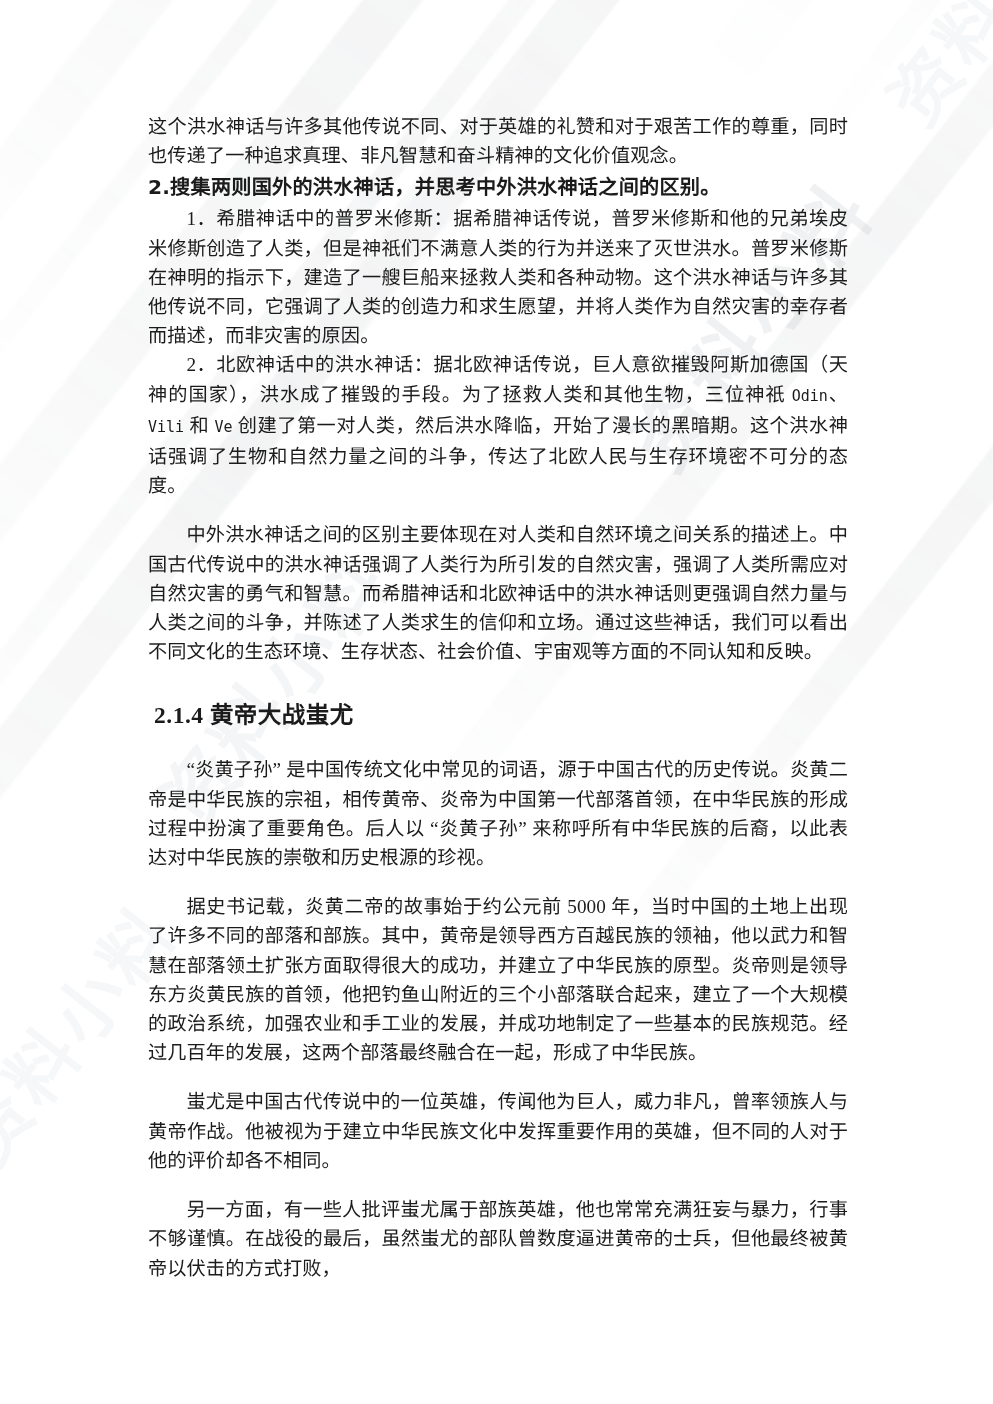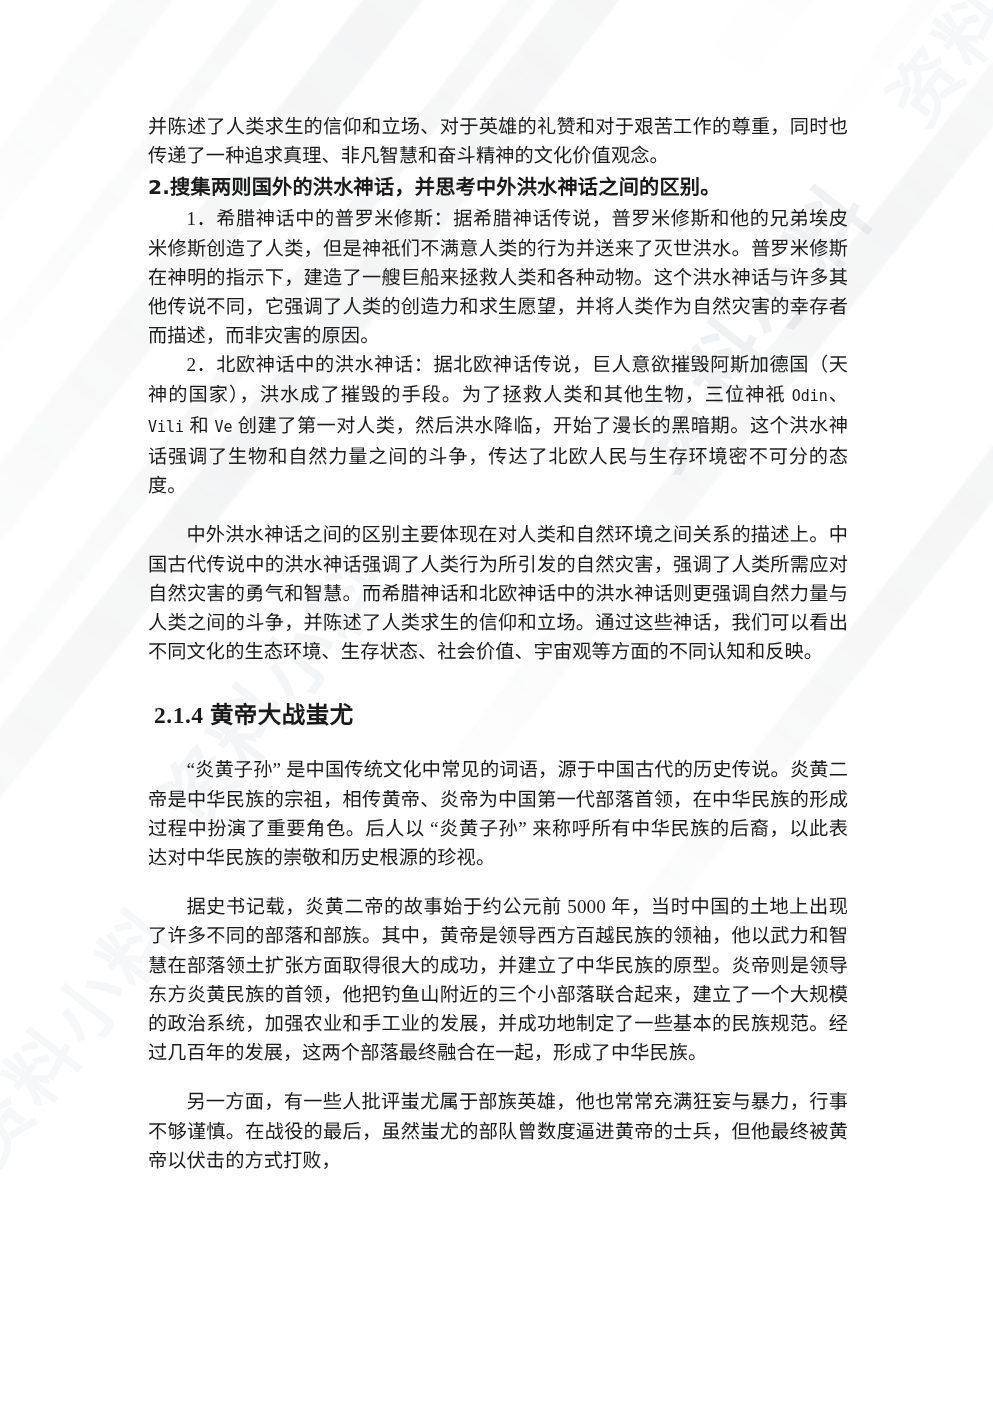--- a/index.html
+++ b/index.html
@@ -122,33 +122,34 @@
     <div class="wm-streak" style="left:560px; top:1000px; width:1200px; height:34px;"></div>
 
     <div class="wm-text" style="left:600px; top:420px; font-size:78px;">资料小料</div>
     <div class="wm-text" style="left:130px; top:780px; font-size:74px; color:rgba(110,116,128,0.075);">资料小料</div>
     <div class="wm-text" style="left:-70px; top:1120px; font-size:70px; color:rgba(110,116,128,0.06);">资料小料</div>
     <div class="wm-text" style="left:860px; top:80px; font-size:70px; color:rgba(110,116,128,0.06);">资料小料</div>
   </div>
 
   <div id="content">
 
-    <p class="body-text">并陈述了人类求生的信仰和立场、对于英雄的礼赞和对于艰苦工作的尊重，同时也传递了一种追求真理、非凡智慧和奋斗精神的文化价值观念。</p>
+    <p class="body-text">这个洪水神话与许多其他传说不同、对于英雄的礼赞和对于艰苦工作的尊重，同时也传递了一种追求真理、非凡智慧和奋斗精神的文化价值观念。</p>
 
     <h4 class="question-heading">2.搜集两则国外的洪水神话，并思考中外洪水神话之间的区别。</h4>
 
     <p class="body-text hang-num">1．希腊神话中的普罗米修斯：据希腊神话传说，普罗米修斯和他的兄弟埃皮米修斯创造了人类，但是神祇们不满意人类的行为并送来了灭世洪水。普罗米修斯在神明的指示下，建造了一艘巨船来拯救人类和各种动物。这个洪水神话与许多其他传说不同，它强调了人类的创造力和求生愿望，并将人类作为自然灾害的幸存者而描述，而非灾害的原因。</p>
 
     <p class="body-text hang-num"><span>2．北欧神话中的洪水神话：据北欧神话传说，巨人意欲摧毁阿斯加德国（天神的国家），洪水成了摧毁的手段。为了拯救人类和其他生物，三位神祇 </span><span class="mono">Odin</span><span>、</span><span class="mono">Vili</span><span> 和 </span><span class="mono">Ve</span><span> 创建了第一对人类，然后洪水降临，开始了漫长的黑暗期。这个洪水神话强调了生物和自然力量之间的斗争，传达了北欧人民与生存环境密不可分的态度。</span></p>
 
     <p class="body-text indent2">中外洪水神话之间的区别主要体现在对人类和自然环境之间关系的描述上。中国古代传说中的洪水神话强调了人类行为所引发的自然灾害，强调了人类所需应对自然灾害的勇气和智慧。而希腊神话和北欧神话中的洪水神话则更强调自然力量与人类之间的斗争，并陈述了人类求生的信仰和立场。通过这些神话，我们可以看出不同文化的生态环境、生存状态、社会价值、宇宙观等方面的不同认知和反映。</p>
 
     <h3 class="section-heading">2.1.4 黄帝大战蚩尤</h3>
 
 
     <p class="body-text indent2">“炎黄子孙” 是中国传统文化中常见的词语，源于中国古代的历史传说。炎黄二帝是中华民族的宗祖，相传黄帝、炎帝为中国第一代部落首领，在中华民族的形成过程中扮演了重要角色。后人以 “炎黄子孙” 来称呼所有中华民族的后裔，以此表达对中华民族的崇敬和历史根源的珍视。</p>
     <p class="body-text indent2">据史书记载，炎黄二帝的故事始于约公元前 5000 年，当时中国的土地上出现了许多不同的部落和部族。其中，黄帝是领导西方百越民族的领袖，他以武力和智慧在部落领土扩张方面取得很大的成功，并建立了中华民族的原型。炎帝则是领导东方炎黄民族的首领，他把钓鱼山附近的三个小部落联合起来，建立了一个大规模的政治系统，加强农业和手工业的发展，并成功地制定了一些基本的民族规范。经过几百年的发展，这两个部落最终融合在一起，形成了中华民族。</p>
 
 
+    <p class="body-text indent2">蚩尤是中国古代传说中的一位英雄，传闻他为巨人，威力非凡，曾率领族人与黄帝作战。他被视为于建立中华民族文化中发挥重要作用的英雄，但不同的人对于他的评价却各不相同。</p>
     <p class="body-text indent2">另一方面，有一些人批评蚩尤属于部族英雄，他也常常充满狂妄与暴力，行事不够谨慎。在战役的最后，虽然蚩尤的部队曾数度逼进黄帝的士兵，但他最终被黄帝以伏击的方式打败，</p>
 
   </div>
 </div>
 
 </body></html>

